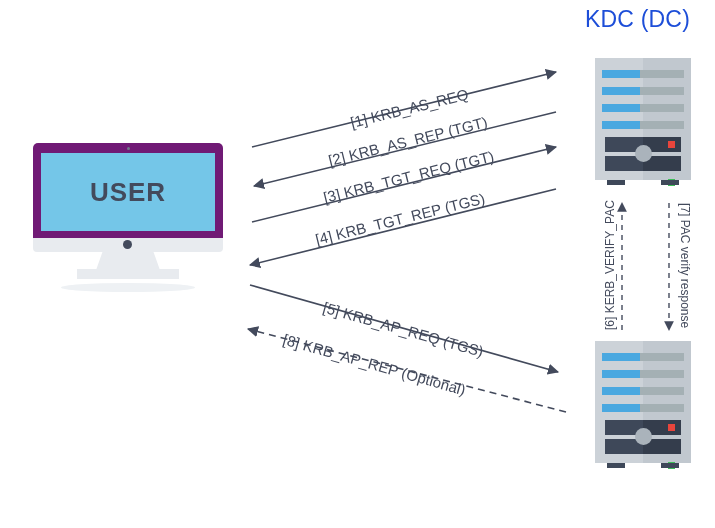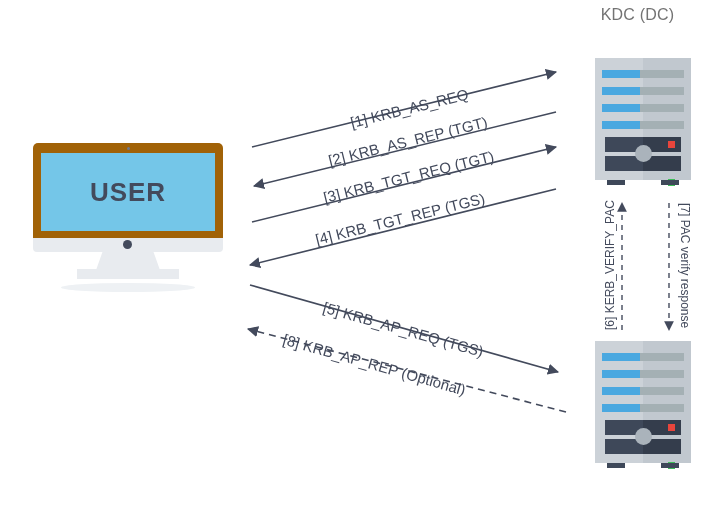--- a/index.html
+++ b/index.html
@@ -20,22 +20,22 @@
     position: absolute;
     left: 0;
     top: 0;
     width: 715px;
     height: 528px;
   }
 
   
   .node-title {
     position: absolute;
-    font-size: 16px;
-    color: #737373;
+    font-size: 23px;
+    color: #1d4ed8;
     letter-spacing: 0.2px;
     white-space: nowrap;
     text-align: center;
     font-weight: 400;
   }
   #kdc-title {
     left: 560px;
     top: 6px;
     width: 155px;
   }
@@ -105,21 +105,21 @@
     height: 9px;
     border-radius: 50%;
     background: #434a5c;
   }
   .mon-body {
     position: absolute;
     left: 0;
     top: 0;
     width: 190px;
     height: 95px;
-    background: #a16207;
+    background: #701a75;
     border-radius: 5px 5px 0 0;
   }
   .mon-screen {
     position: absolute;
     left: 8px;
     top: 10px;
     width: 174px;
     height: 78px;
     background: #74c6e8;
     display: flex;

